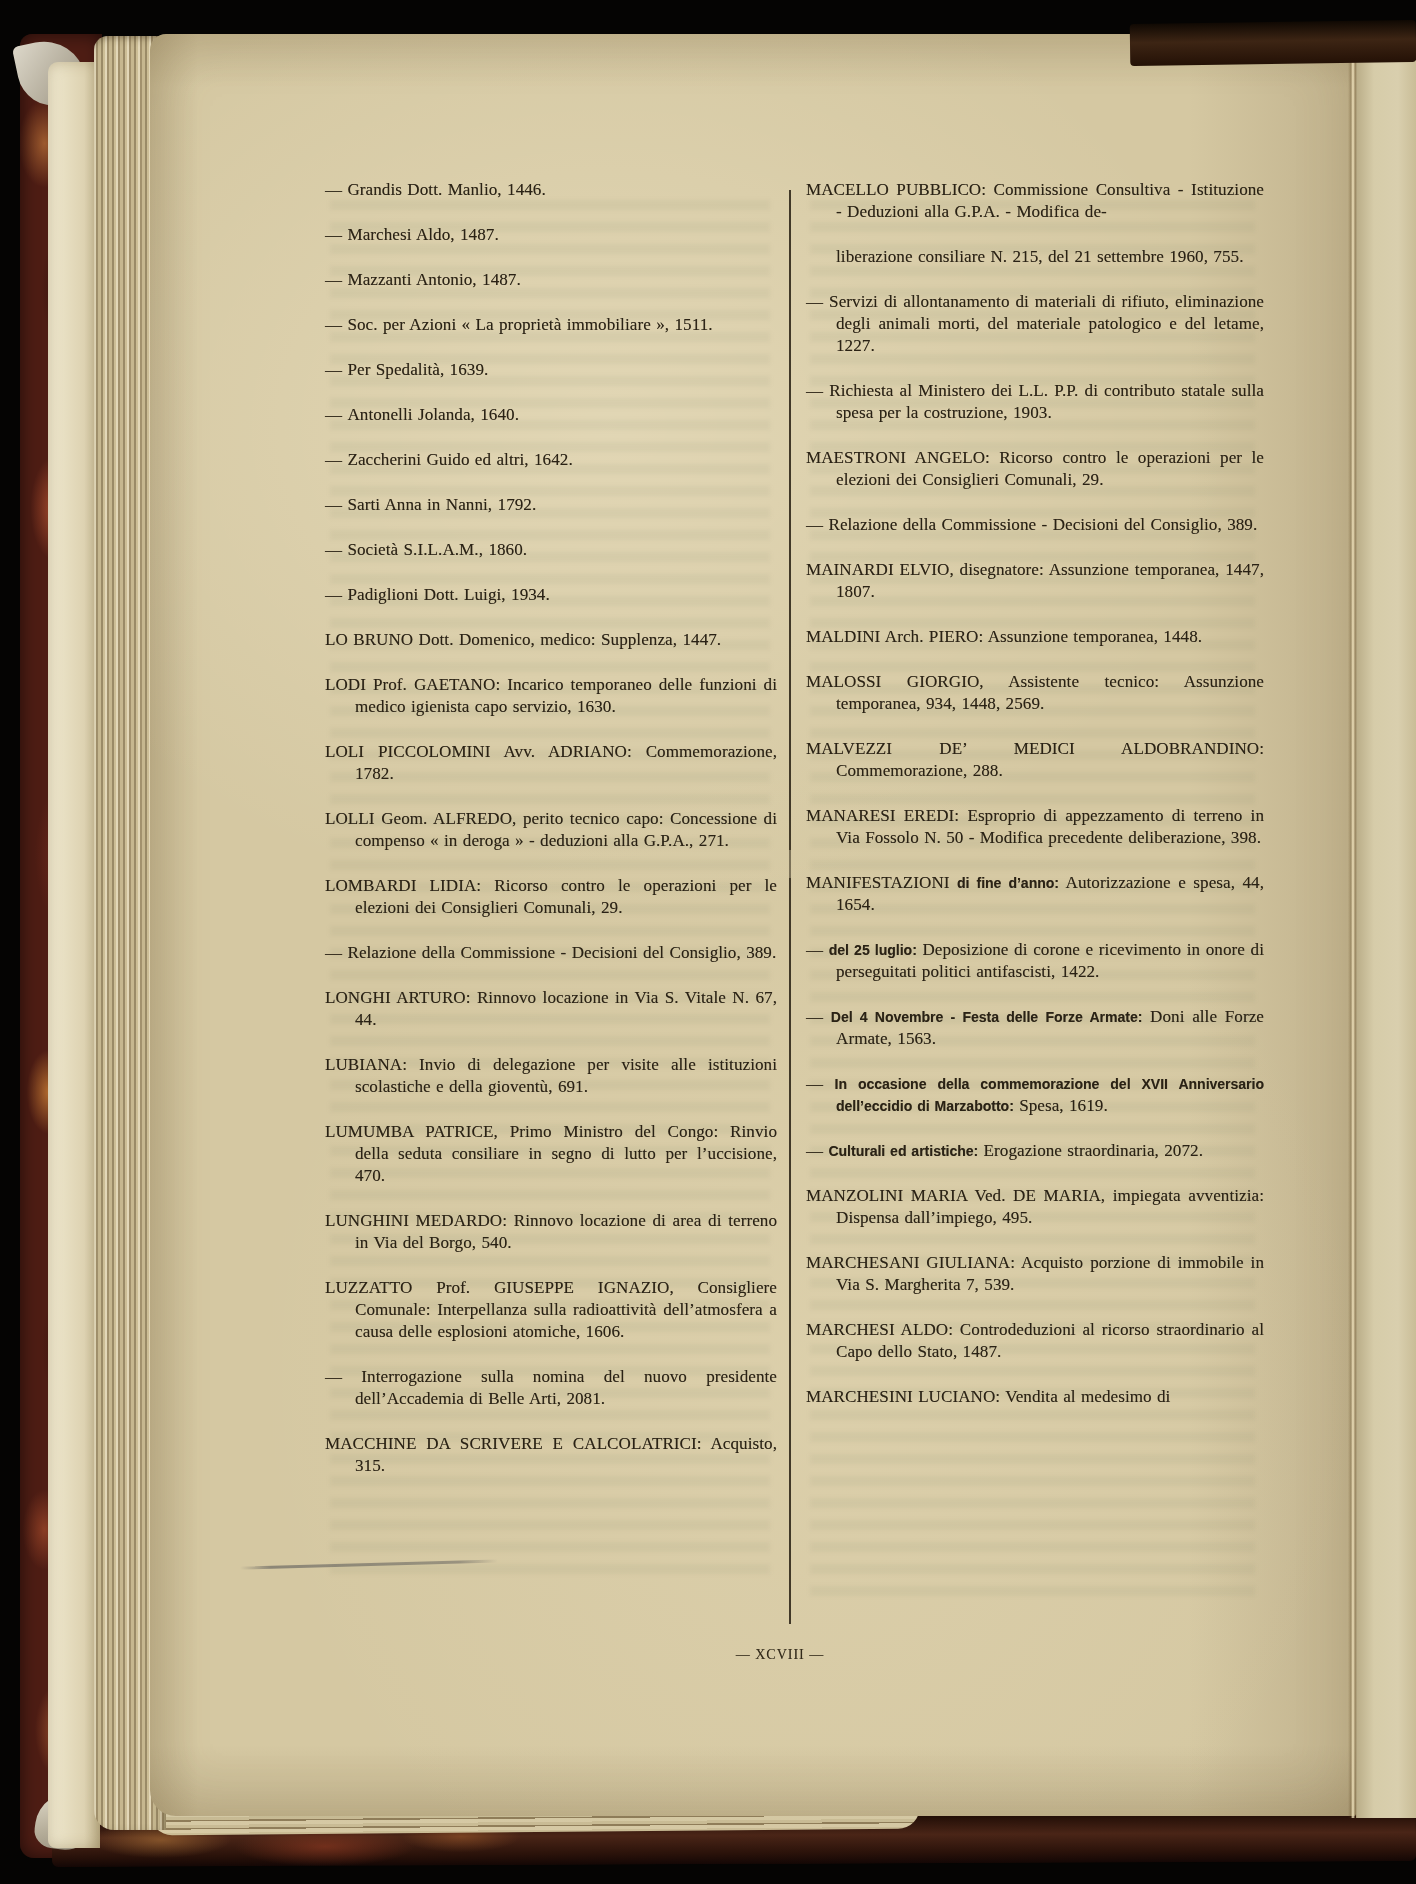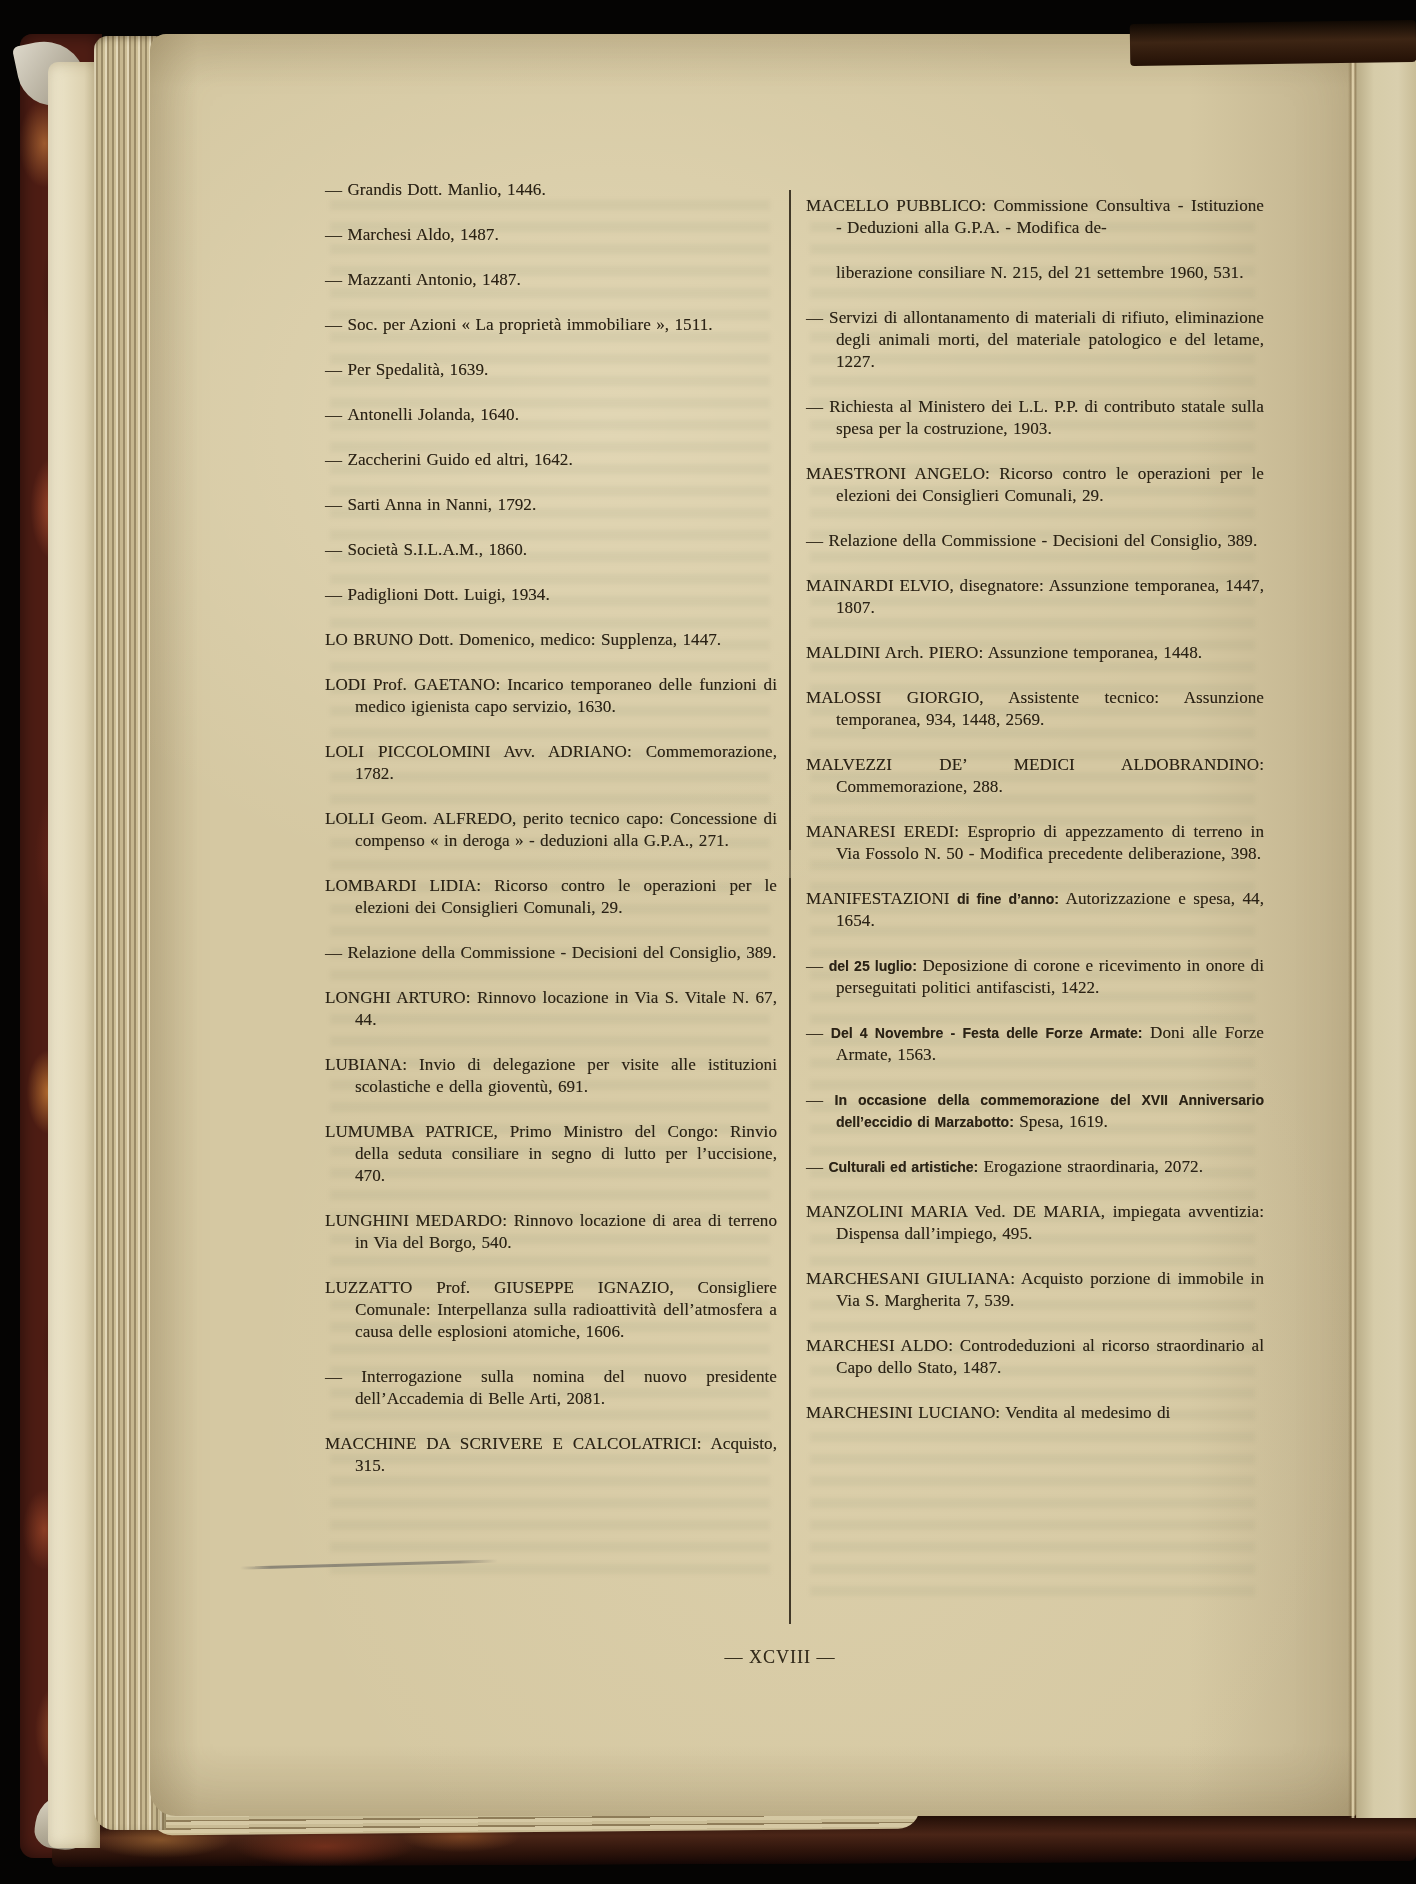--- a/index.html
+++ b/index.html
@@ -119,37 +119,37 @@
   .page-content{left:0;top:7px;width:1216px;height:1884px;z-index:8;padding-left:9px;}
   .col{
     position:absolute;width:452px;
     color:#2a2215;
     font-size:17px;line-height:22px;
     text-align:justify;
     letter-spacing:0.1px;word-spacing:1px;
     text-shadow:0.25px 0.25px 0 rgba(42,34,21,0.38);
   }
   .col-left{left:325px;top:172px;}
-  .col-right{left:806px;top:172px;width:458px;margin-top:16px;}
+  .col-right{left:806px;top:172px;width:458px;}
   .entry{margin:0 0 23px 0;padding-left:30px;text-indent:-30px;}
   .entry.cont{text-indent:0;}
   .bl{
     font-family:"Liberation Sans","DejaVu Sans",sans-serif;
     font-weight:bold;font-size:14px;letter-spacing:0;
   }
   .divider{
     left:789px;top:183px;width:2px;height:1434px;z-index:8;
     background:linear-gradient(180deg,
       rgba(48,40,26,0.9) 0 46%, rgba(48,40,26,0.55) 46% 48%,
       rgba(48,40,26,0.9) 48% 100%);
   }
   .footer{
     left:690px;top:1640px;width:180px;z-index:8;
     text-align:center;color:#322a1a;
-    font-size:18px;letter-spacing:1px;
+    font-size:14px;letter-spacing:1px;
     text-shadow:0.25px 0.25px 0 rgba(42,34,21,0.35);
   }
   
   .ghost{
     z-index:7;filter:blur(2px);pointer-events:none;
     background:repeating-linear-gradient(180deg,
       rgba(105,112,88,0.07) 0 10px, rgba(105,112,88,0.0) 10px 22px);
   }
   .ghost-left{left:330px;top:200px;width:440px;height:1380px;}
   .ghost-right{left:810px;top:200px;width:445px;height:1400px;}
@@ -200,21 +200,21 @@
       <p class="entry head"><span>LUBIANA: Invio di delegazione per visite alle istituzioni scolastiche e della gioventù, 691.</span></p>
       <p class="entry head"><span>LUMUMBA PATRICE, Primo Ministro del Congo: Rinvio della seduta consiliare in segno di lutto per l’uccisione, 470.</span></p>
       <p class="entry head"><span>LUNGHINI MEDARDO: Rinnovo locazione di area di terreno in Via del Borgo, 540.</span></p>
       <p class="entry head"><span>LUZZATTO Prof. GIUSEPPE IGNAZIO, Consigliere Comunale: Interpellanza sulla radioattività dell’atmosfera a causa delle esplosioni atomiche, 1606.</span></p>
       <p class="entry dash"><span>—&nbsp;</span><span>Interrogazione sulla nomina del nuovo presidente dell’Accademia di Belle Arti, 2081.</span></p>
       <p class="entry head"><span>MACCHINE DA SCRIVERE E CALCOLATRICI: Acquisto, 315.</span></p>
     </div>
   <div class="layer divider"></div>
   <div class="col col-right">
       <p class="entry head"><span>MACELLO PUBBLICO: Commissione Consultiva - Istituzione - Deduzioni alla G.P.A. - Modifica de-</span></p>
-      <p class="entry cont"><span>liberazione consiliare N. 215, del 21 settembre 1960, 531.</span></p>
+      <p class="entry cont"><span>liberazione consiliare N. 215, del 21 settembre 1960, 755.</span></p>
       <p class="entry dash"><span>—&nbsp;</span><span>Servizi di allontanamento di materiali di rifiuto, eliminazione degli animali morti, del materiale patologico e del letame, 1227.</span></p>
       <p class="entry dash"><span>—&nbsp;</span><span>Richiesta al Ministero dei L.L. P.P. di contributo statale sulla spesa per la costruzione, 1903.</span></p>
       <p class="entry head"><span>MAESTRONI ANGELO: Ricorso contro le operazioni per le elezioni dei Consiglieri Comunali, 29.</span></p>
       <p class="entry dash"><span>—&nbsp;</span><span>Relazione della Commissione - Decisioni del Consiglio, 389.</span></p>
       <p class="entry head"><span>MAINARDI ELVIO, disegnatore: Assunzione temporanea, 1447, 1807.</span></p>
       <p class="entry head"><span>MALDINI Arch. PIERO: Assunzione temporanea, 1448.</span></p>
       <p class="entry head"><span>MALOSSI GIORGIO, Assistente tecnico: Assunzione temporanea, 934, 1448, 2569.</span></p>
       <p class="entry head"><span>MALVEZZI DE’ MEDICI ALDOBRANDINO: Commemorazione, 288.</span></p>
       <p class="entry head"><span>MANARESI EREDI: Esproprio di appezzamento di terreno in Via Fossolo N. 50 - Modifica precedente deliberazione, 398.</span></p>
       <p class="entry head"><span>MANIFESTAZIONI </span><span class="bl">di fine d’anno:</span><span> Autorizzazione e spesa, 44, 1654.</span></p>

